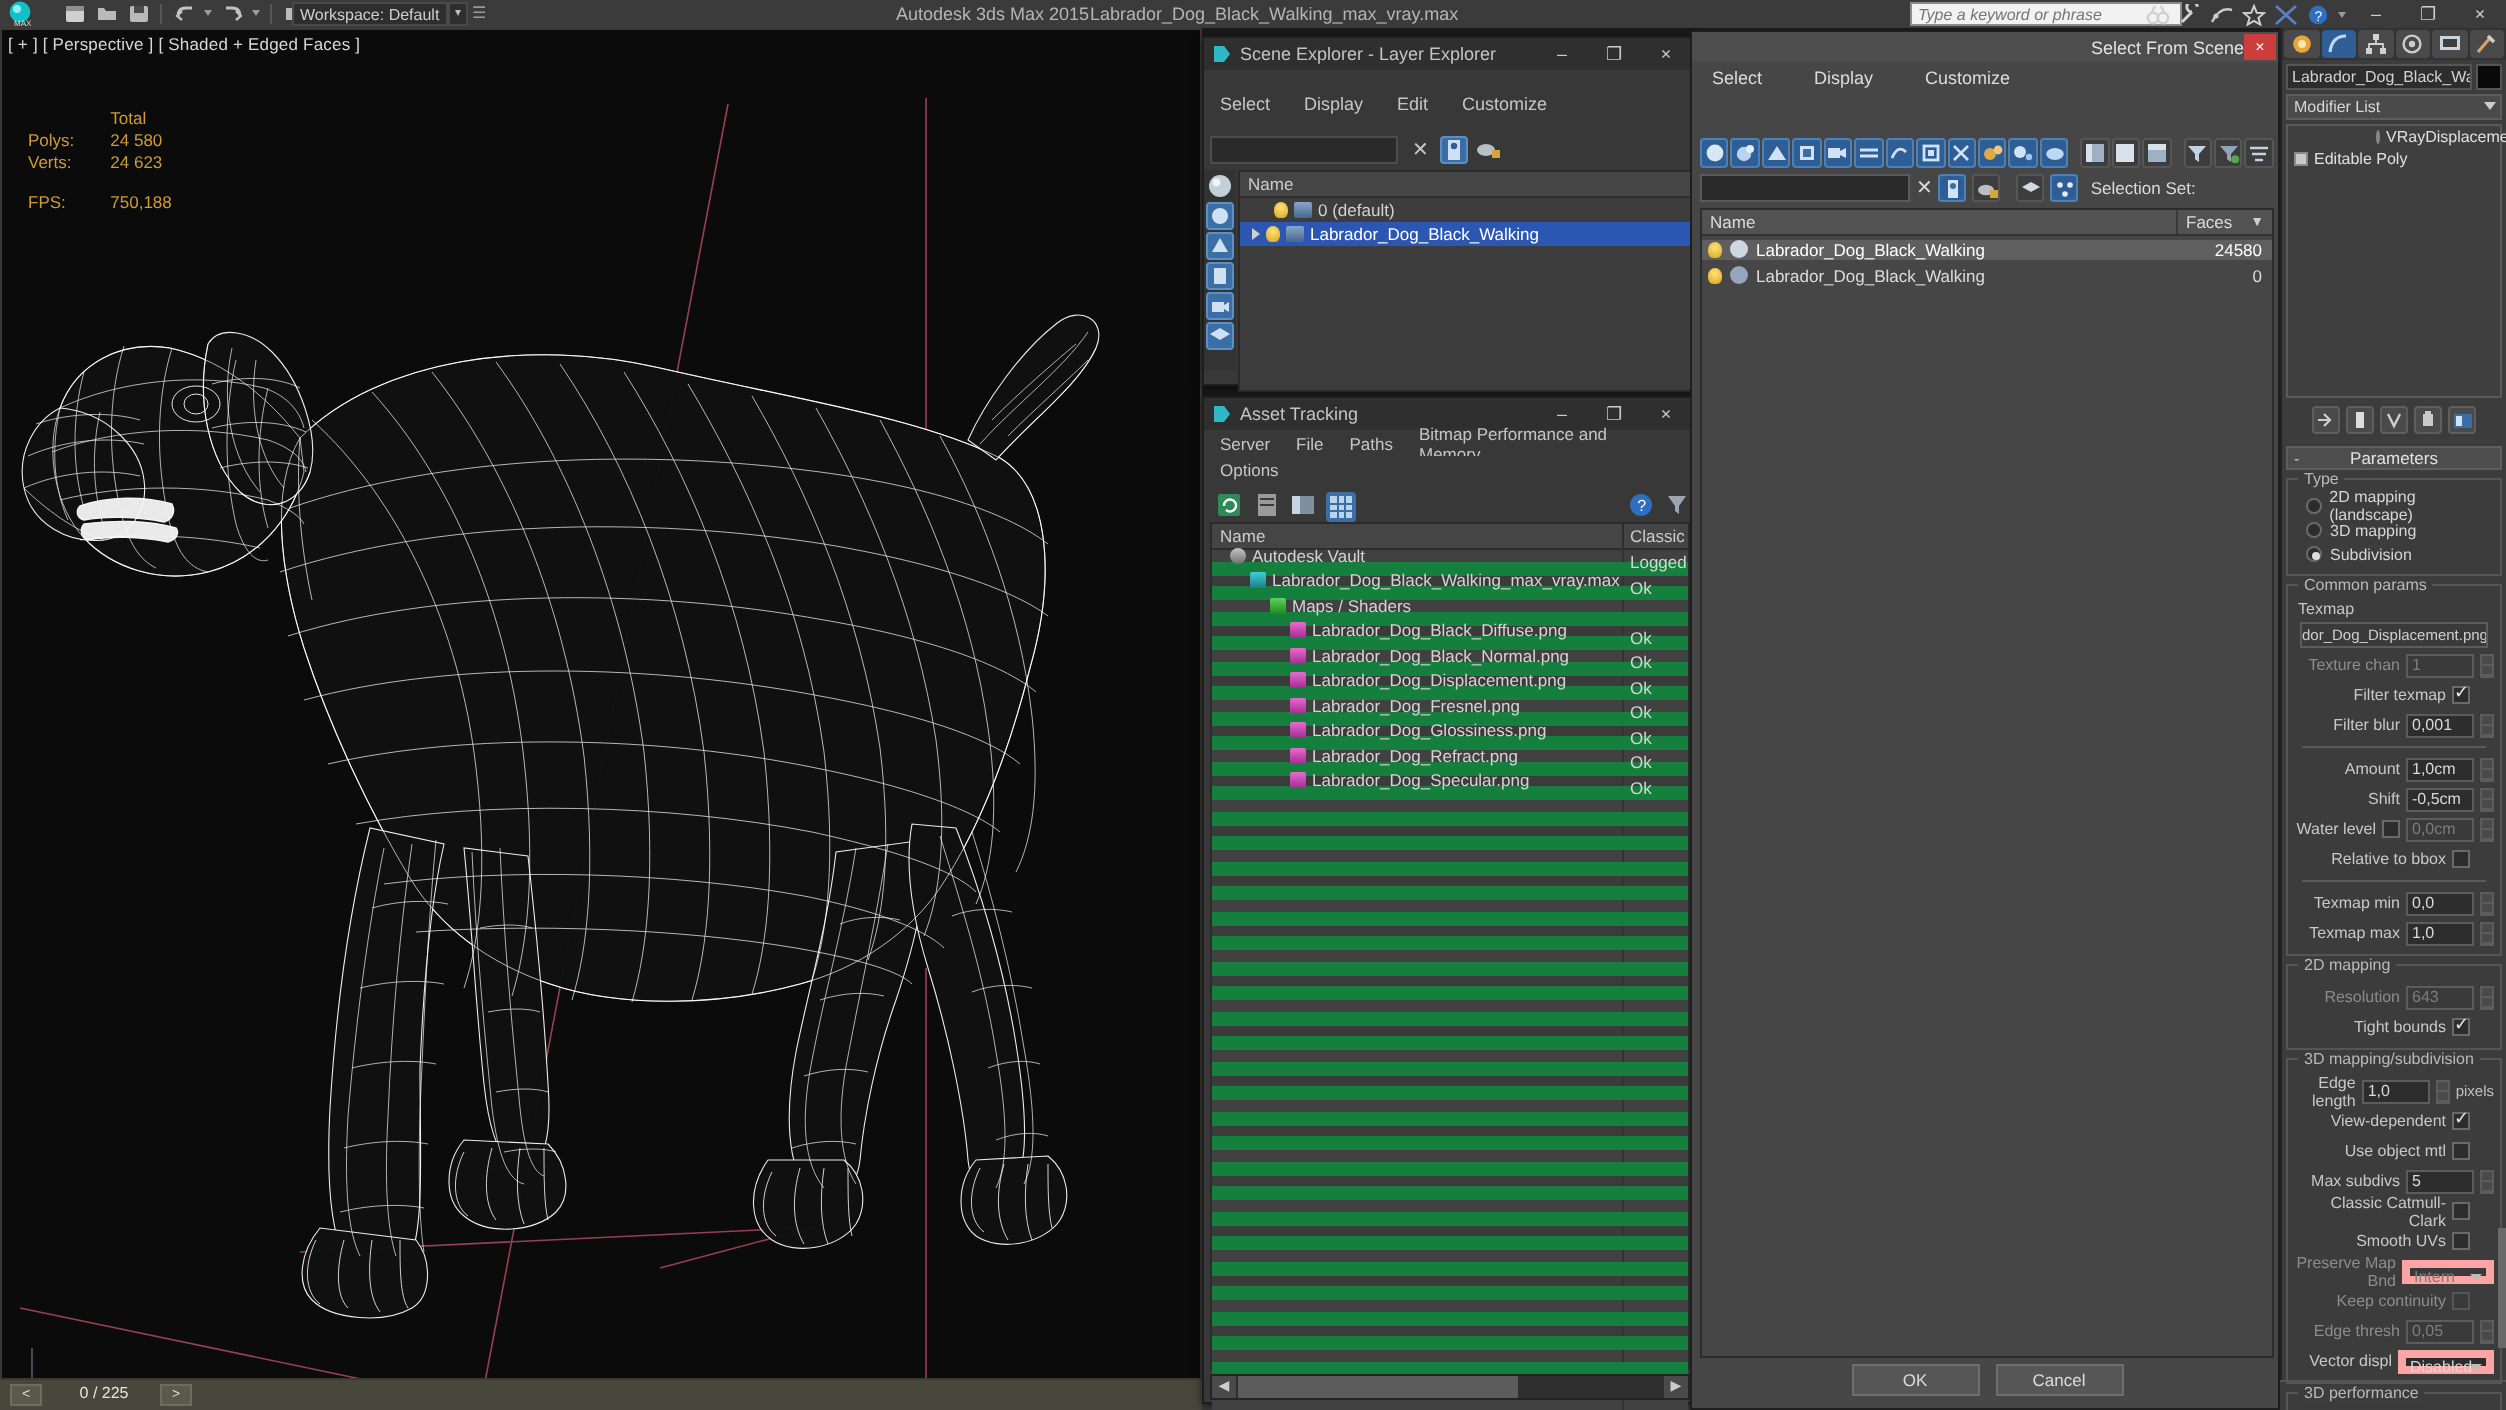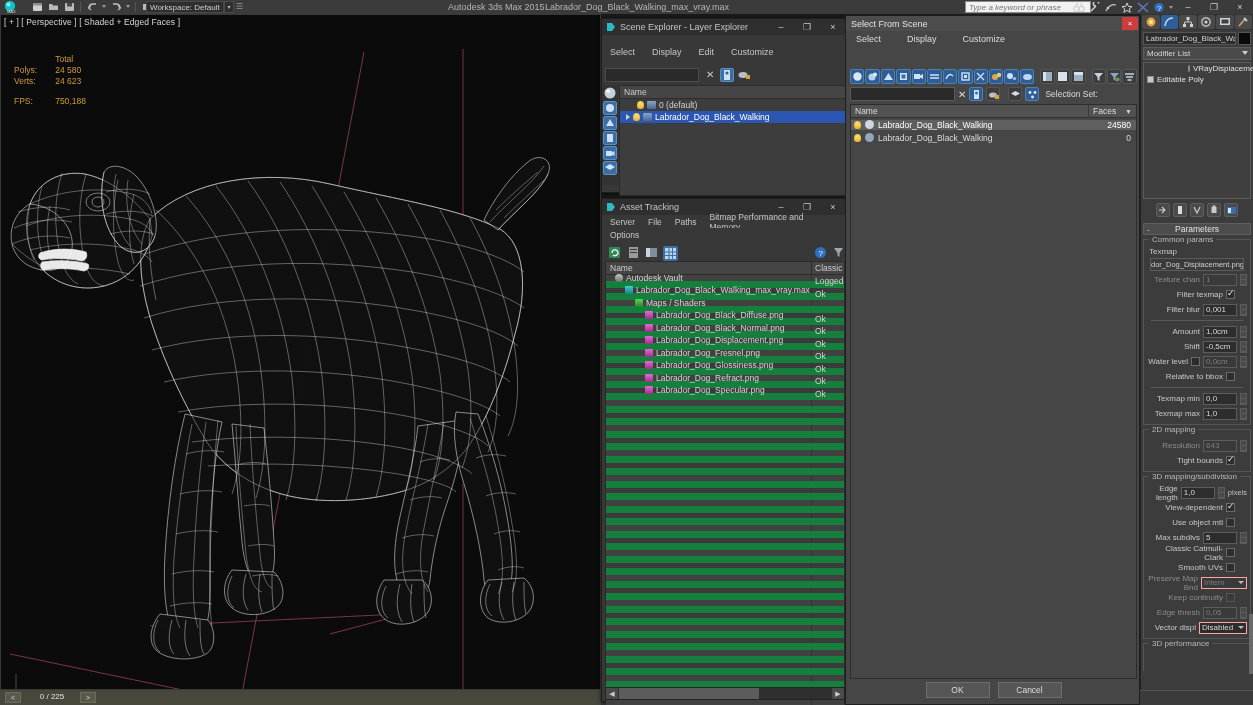--- a/index.html
+++ b/index.html
@@ -22,21 +22,21 @@
   #toolbar{ left:0; top:0; width:1253px; height:14px; }
   .maxlogo{ position:absolute; left:2px; top:0px; width:22px; height:14px; }
   .tb-group{ position:absolute; top:0; height:14px; display:flex; align-items:center; gap:2px; }
   .tbicon{ width:14px; height:13px; border-radius:2px; display:flex; align-items:center; justify-content:center; }
   .tbsep{ width:1px; height:10px; background:#555; margin:0 2px; }
   .wsbox{ position:absolute; left:146px; top:1px; height:12px; width:78px; background:#2e2e2e; border:1px solid #4a4a4a;
           color:#cfcfcf; font-size:8px; padding-left:3px; line-height:11px; }
   .wsarrow{ position:absolute; left:224px; top:1px; width:10px; height:12px; background:#2e2e2e; border:1px solid #4a4a4a;
           color:#bbb; font-size:6px; text-align:center; line-height:11px; }
   .wsmenu{ position:absolute; left:236px; top:2px; color:#999; font-size:8px; }
-  .searchbox{ position:absolute; right:162px; top:1px; width:126px; height:12px; background:#f2f2f2; border:1px solid #8b8b8b; }
+  .searchbox{ position:absolute; right:162px; top:1px; width:136px; height:12px; background:#f2f2f2; border:1px solid #8b8b8b; }
   .searchbox input{ width:100%; height:100%; border:0; background:transparent; font-family:"Liberation Sans",sans-serif;
                     font-size:8px; font-style:italic; color:#7b7b7b; padding-left:3px; outline:none; }
   .topicons{ position:absolute; right:78px; top:1px; display:flex; gap:2px; align-items:center; }
 
   
   #viewport{ left:0; top:14px; width:601px; height:676px; background:#0b0b0b; overflow:hidden; }
   #vp-label{ position:absolute; left:4px; top:3px; font-size:8.5px; color:#d8d8d8; letter-spacing:.1px; }
   #vp-stats{ position:absolute; left:14px; top:40px; font-size:8.5px; color:#cf9b38; line-height:11px; }
   #vp-stats table{ border-collapse:collapse; font-size:8.5px; color:#cf9b38; }
   #vp-stats td{ padding:0 4px 0 0; }
@@ -102,21 +102,21 @@
   .at-row:nth-child(odd) .c1,.at-row:nth-child(odd) .c2{ background:#414141; }
   .at-row:nth-child(even) .c1,.at-row:nth-child(even) .c2{ background:#3b3b3b; }
   .ico-sq{ width:8px;height:8px; display:inline-block; border-radius:1px; }
   #at-scroll{ position:absolute; left:3px; top:488px; width:240px; height:13px; background:#2f2f2f; border:1px solid #242424; }
   #at-scroll .sl{ position:absolute; left:0; top:0; width:12px; height:11px; background:#4a4a4a; color:#ccc; font-size:7px; text-align:center; line-height:11px; }
   #at-scroll .sr{ position:absolute; right:0; top:0; width:12px; height:11px; background:#4a4a4a; color:#ccc; font-size:7px; text-align:center; line-height:11px; }
   #at-scroll .thumb{ position:absolute; left:13px; top:0; width:140px; height:11px; background:#5c5c5c; }
 
   
   #select-scene{ left:845px; top:15px; width:295px; height:690px; background:#464646; border:1px solid #1e1e1e; }
-  #ss-title{ height:15px; background:#4d4d4d; display:flex; align-items:center; padding-left:5px; }
+  #ss-title{ height:15px; background:#4d4d4d; display:flex; align-items:center; padding-left:5px;text-align:right; }
   #ss-title .t{ flex:1; font-size:9px; color:#e2e2e2; }
   #ss-close{ width:16px; height:13px; background:#cc3d3d; color:#fff; font-size:8px; display:flex; align-items:center; justify-content:center; margin-right:1px; }
   #ss-menu{ height:15px; display:flex; align-items:center; padding-left:10px; background:#464646; }
   #ss-menu span{ font-size:9px; color:#dcdcdc; margin-right:26px; }
   #ss-tb{ position:absolute; left:4px; top:52px; width:287px; height:16px; display:flex; align-items:center; gap:1px; }
   .ssi{ width:15px; height:15px; border-radius:2px; background:#2f5e96; border:1px solid #4b80b8; display:flex; align-items:center; justify-content:center; }
   .ssi.grey{ background:#3d3d3d; border-color:#565656; }
   .ssi.gap{ margin-left:5px; }
   #ss-find{ position:absolute; left:4px; top:70px; width:287px; height:16px; display:flex; align-items:center; gap:3px; }
   #ss-findbox{ width:105px; height:14px; background:#2a2a2a; border:1px solid #5a5a5a; }
@@ -166,21 +166,21 @@
            line-height:10px; padding-left:2px; }
   .pfield.dim{ color:#7d7d7d; background:#3a3a3a; }
   .spin{ width:7px; height:12px; background:#4a4a4a; border:1px solid #5c5c5c; display:flex; flex-direction:column; }
   .spin i{ flex:1; border-bottom:1px solid #5c5c5c; }
   .chk{ width:9px; height:9px; background:#2d2d2d; border:1px solid #6a6a6a; position:relative; }
   .chk.on::after{ content:'✓'; position:absolute; left:0px; top:-3px; font-size:9px; color:#e8e8e8; }
   .chk.dim{ background:#3a3a3a; border-color:#555; }
   .hr{ height:1px; background:#5a5a5a; margin:4px 4px; }
   .texmapbtn{ margin:2px 3px 0 3px; height:13px; background:#3a3a3a; border:1px solid #5c5c5c; font-size:7.5px;
               color:#cfcfcf; line-height:11px; text-align:center; overflow:hidden; white-space:nowrap; }
-  .sel-combo{ width:46px; height:12px; background:#2d2d2d; border:1px solid #fca5a5; font-size:8px; color:#d8d8d8;
+  .sel-combo{ width:46px; height:12px; background:#2d2d2d; border:4px solid #fca5a5; font-size:8px; color:#d8d8d8;
               line-height:10px; padding-left:2px; position:relative; }
   .sel-combo .ca{ position:absolute; right:2px; top:3px; width:0;height:0;border-left:3px solid transparent;border-right:3px solid transparent;border-top:3px solid #bbb; }
   .sel-combo.dim{ color:#7d7d7d; background:#3a3a3a; }
   #cp-scrollbar{ position:absolute; right:0; top:600px; width:4px; height:60px; background:#6a6a6a; }
 
   
   #dogwrap{ position:absolute; left:0; top:0; width:601px; height:676px; }
 </style>
 </head>
 <body>
@@ -1132,20 +1132,35 @@
       </div>
   </div>
 
   <div class="rollout">
     <div class="roll-hdr">
       <span class="minus">-</span>
       <span>Parameters</span>
     </div>
   </div>
 
+  <div class="grp">
+    <span class="glbl">Type</span>
+    <div class="radio-row">
+      <span class="radio"></span>
+      <span>2D mapping (landscape)</span>
+    </div>
+    <div class="radio-row">
+      <span class="radio"></span>
+      <span>3D mapping</span>
+    </div>
+    <div class="radio-row">
+      <span class="radio on"></span>
+      <span>Subdivision</span>
+    </div>
+  </div>
 
   <div class="grp">
     <span class="glbl">Common params</span>
     <div style="font-size:8px;color:#c6c6c6;padding-left:2px;">Texmap</div>
     <div class="texmapbtn">dor_Dog_Displacement.png)</div>
 
     <div class="prow">
       <span class="plabel dim">Texture chan</span>
       <span class="pfield dim">1</span>
       <span class="spin">

